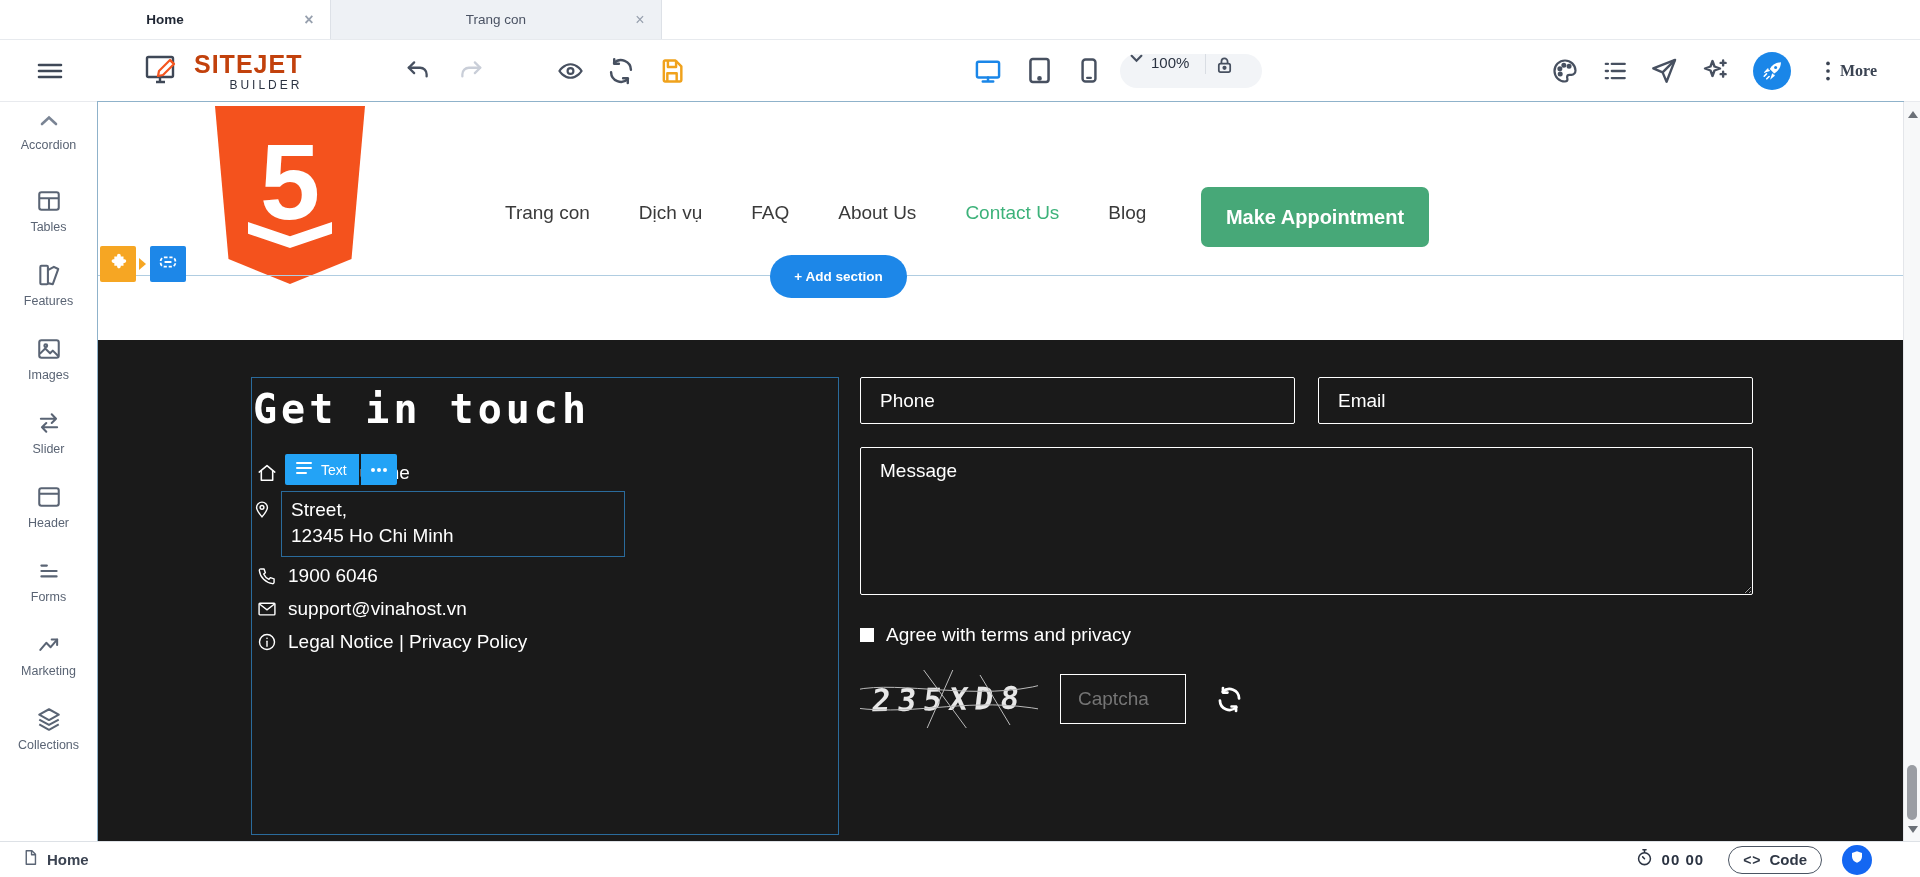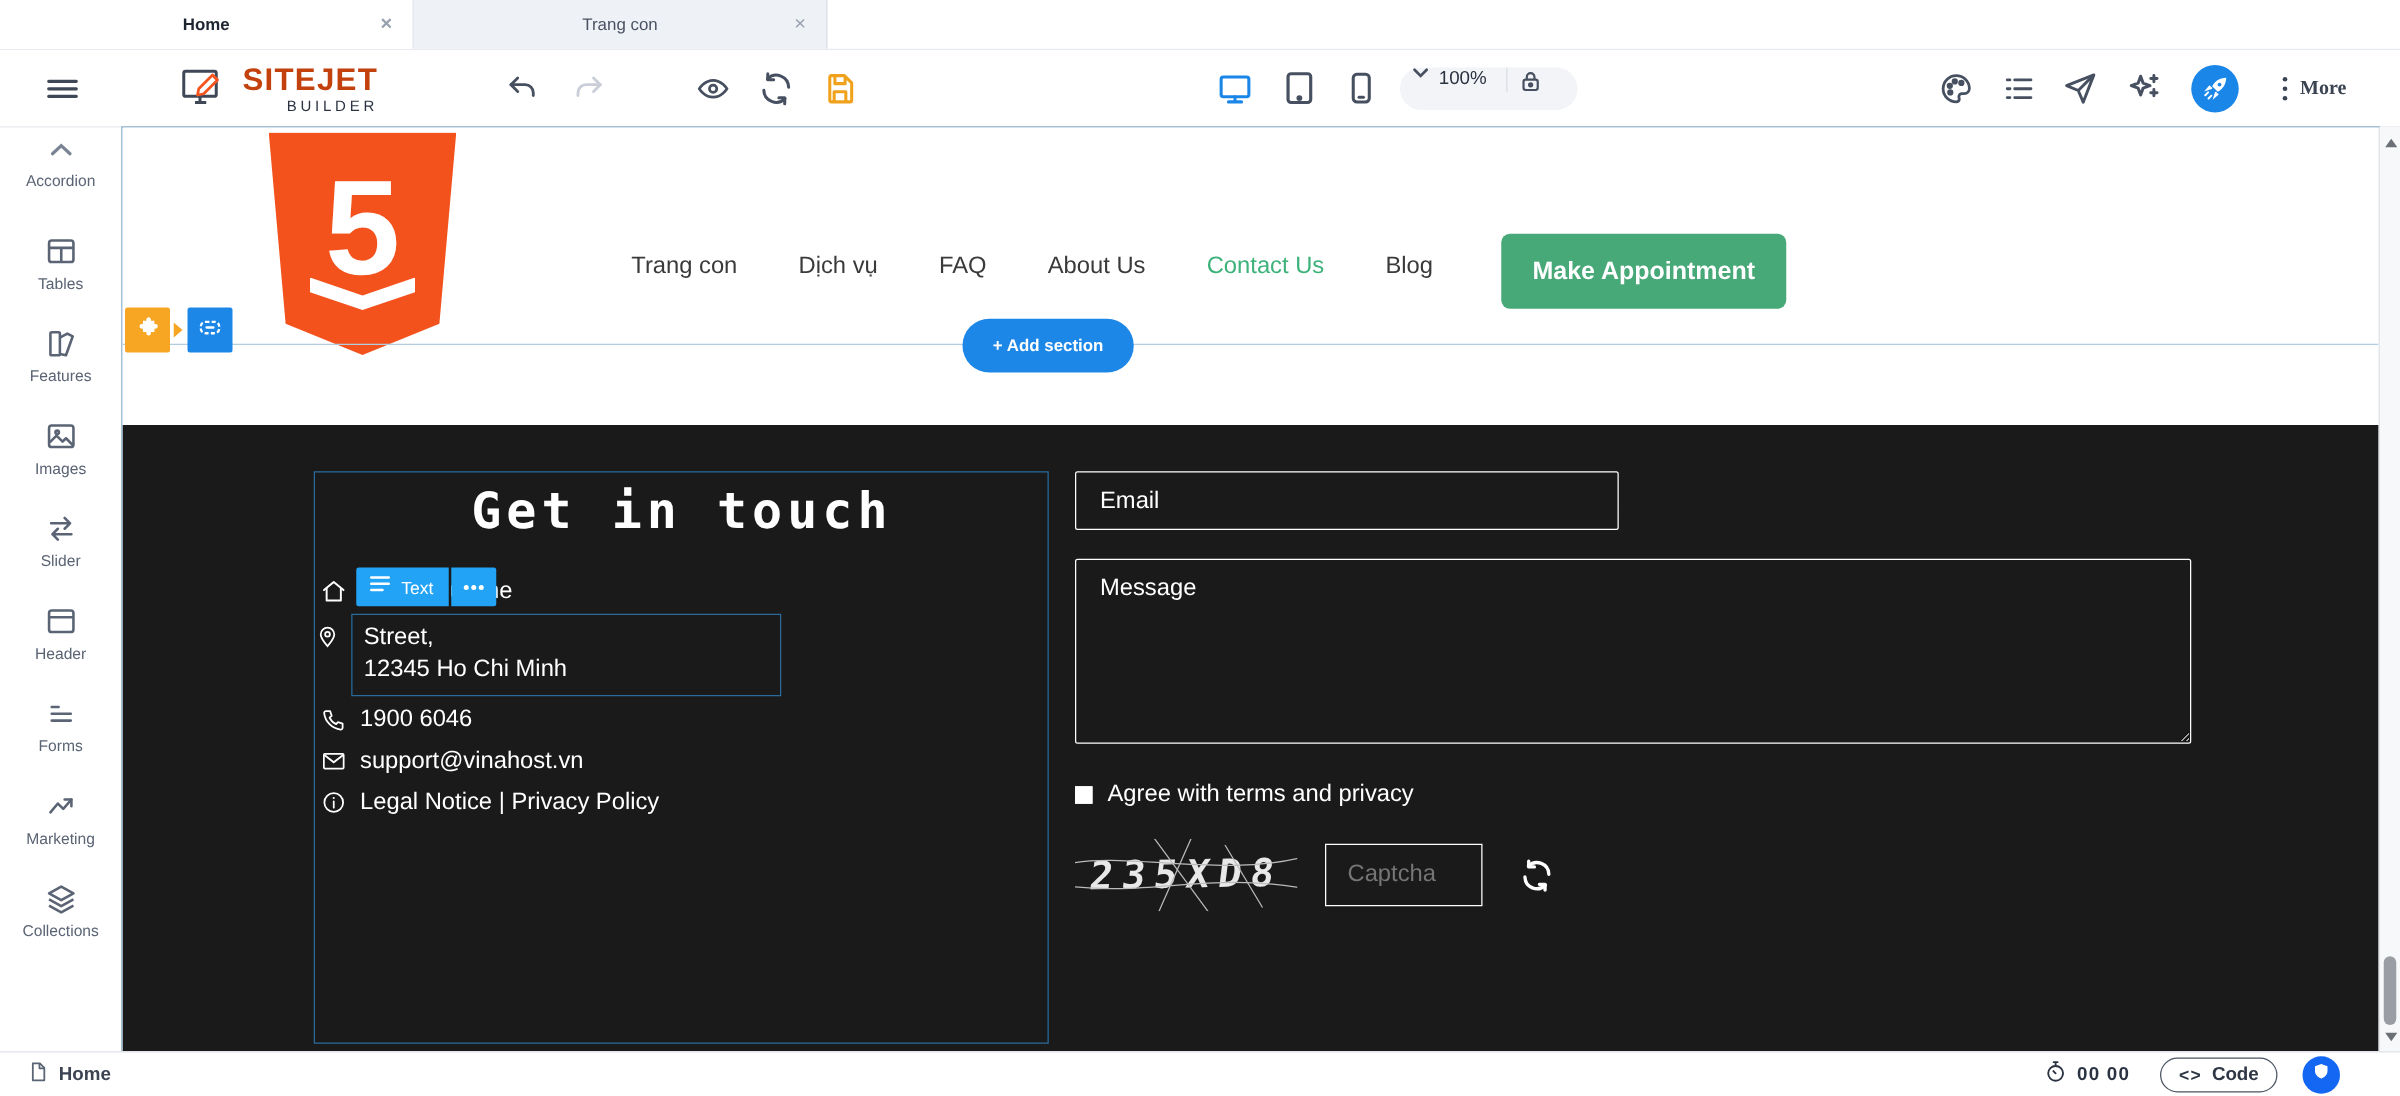--- a/index.html
+++ b/index.html
@@ -51,21 +51,21 @@
   .badge-row { position:absolute; left:2px; top:144px; display:flex; align-items:center; }
   .badge { width:36px; height:36px; display:flex; align-items:center; justify-content:center; border-radius:2px; cursor:pointer; }
   .badge.orange { background:#f6a623; }
   .badge.blue { background:#1d87e8; margin-left:10px; }
   .badge-arrow { width:0; height:0; border-left:7px solid #f6a623; border-top:6px solid transparent; border-bottom:6px solid transparent; margin-left:3px; margin-right:-6px; }
   .add-section { position:absolute; left:672px; top:153px; width:137px; height:43px; border-radius:22px; background:#1d87e8; color:#fff; border:none; font-size:13.5px; font-weight:bold; cursor:pointer; font-family:"Liberation Sans", sans-serif; }
 
   
   .dark-section { position:absolute; left:0; top:238px; width:1805px; height:501px; background:#1a1a1a; overflow:hidden; color:#fff; }
   .contact-block { position:absolute; left:153px; top:37px; width:588px; height:458px; border:1px solid #2a6b9c; }
-  .contact-heading { font-family:"DejaVu Sans Mono", monospace; font-weight:bold; font-size:40px; letter-spacing:4px; color:#fff; margin:8px 0 0 1px;text-align:center; }
+  .contact-heading { font-family:"DejaVu Sans Mono", monospace; font-weight:bold; font-size:40px; letter-spacing:4px; color:#fff; margin:8px 0 0 1px; }
   .contact-rows { margin-top:24px; }
   .crow { display:flex; align-items:center; height:33px; position:relative; }
   .crow .cicon { width:24px; display:flex; justify-content:center; flex:0 0 24px; margin-left:3px; }
   .crow .ctext { font-size:19px; color:#fff; margin-left:9px; }
   .addr-row { display:flex; align-items:flex-start; margin:2px 0; }
   .addr-box { border:1px solid #2a6b9c; width:344px; margin-left:9px; padding:5px 0 7px 9px; }
   .addr-line { font-size:19px; line-height:26px; color:#fff; }
   .el-toolbar { position:absolute; left:33px; top:-2px; display:flex; height:31px; z-index:3; }
   .el-toolbar .seg1 { background:#23a3f6; display:flex; align-items:center; padding:0 12px 0 10px; border-radius:2px 0 0 2px; cursor:pointer; }
   .el-toolbar .seg1 .tlabel { color:#fff; font-size:14px; margin-left:8px; }
@@ -477,20 +477,21 @@
                       <circle cx="12" cy="7.6" r="1" fill="#fff" stroke="none"></circle>
                     </svg>
                 </span>
                 <span class="ctext">Legal Notice | Privacy Policy</span>
               </div>
             </div>
           </div>
 
           <div class="form-area">
             <div class="frow">
+              <input class="finput" placeholder="Phone" style="">
               <input class="finput" placeholder="Email" style="">
             </div>
             <textarea class="ftext" placeholder="Message" style=""></textarea>
             <div class="agree-row">
               <span class="agree-box"></span>
               <span class="agree-label">Agree with terms and privacy</span>
             </div>
             <div class="captcha-row">
               <div class="captcha-img">
                 <span class="captcha-chars">235XD8</span>

